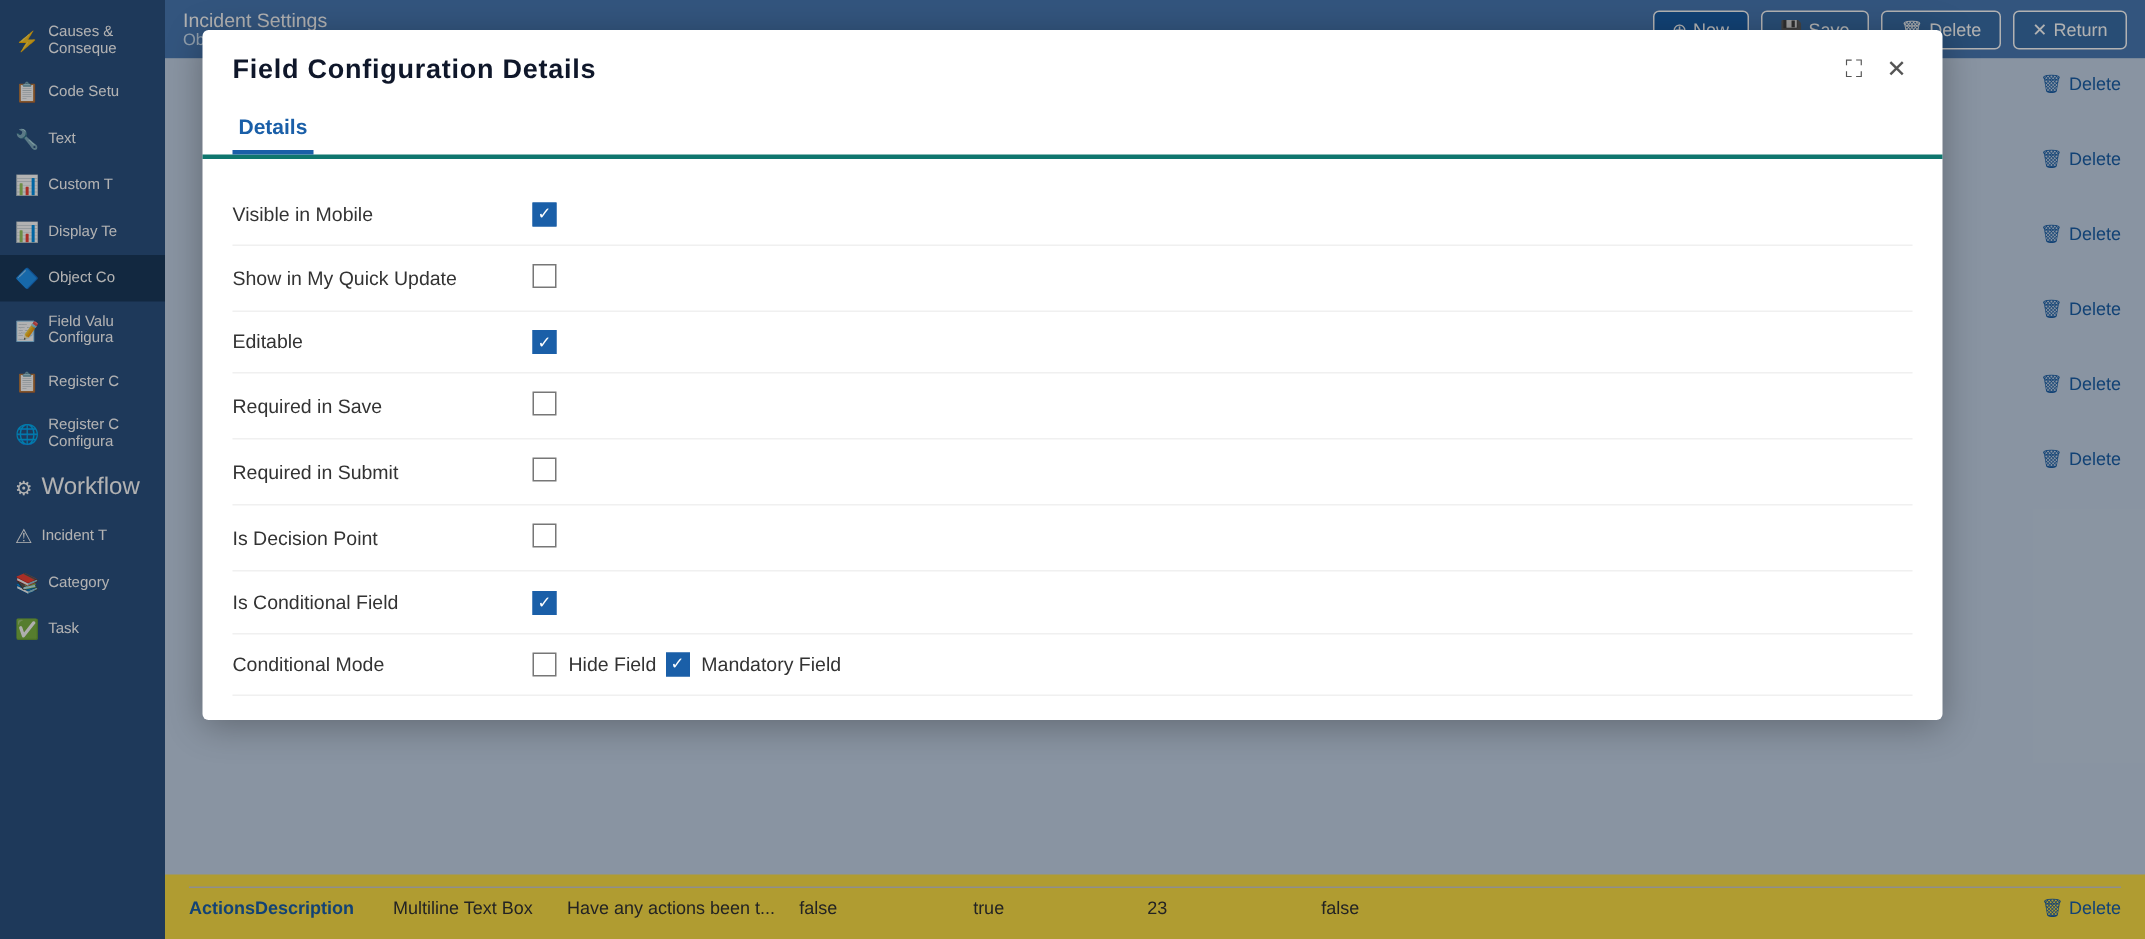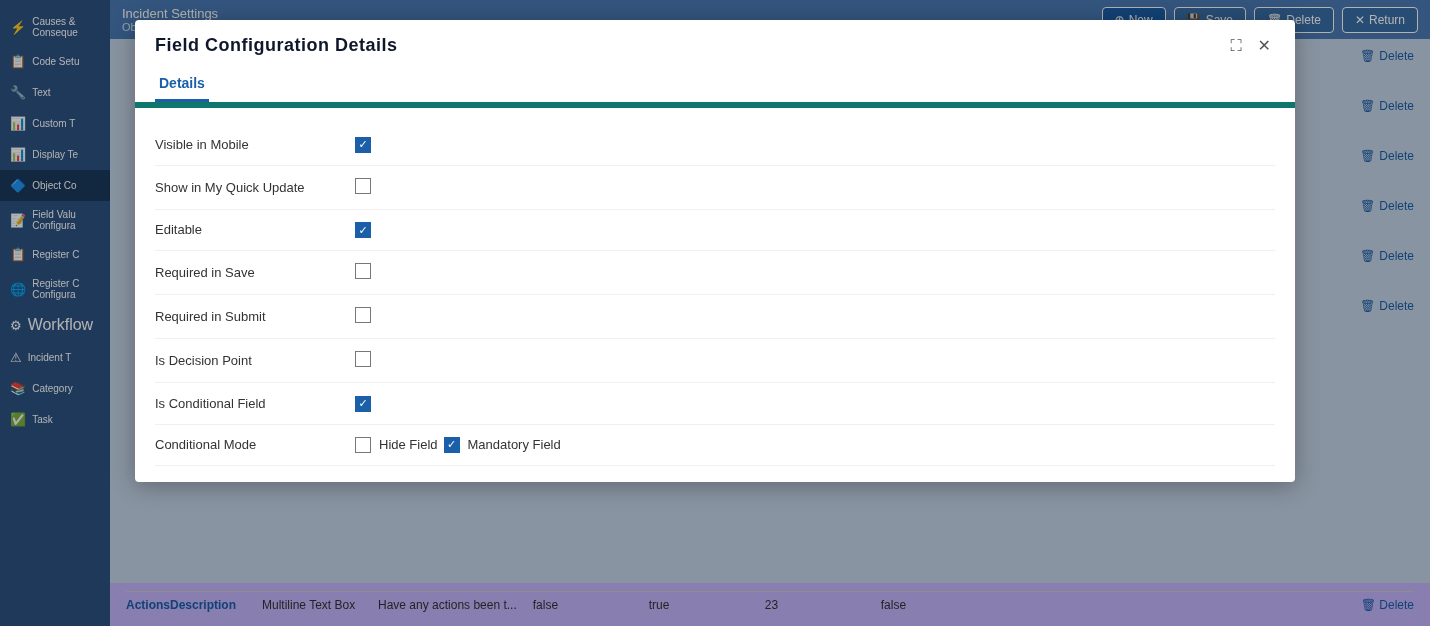--- a/index.html
+++ b/index.html
@@ -101,21 +101,21 @@
     
     .content-area {
       flex: 1;
       background: #c5d5e8;
       position: relative;
       overflow: hidden;
     }
 
     
     .bottom-table {
-      background: #c4b5fd;
+      background: #fde047;
       padding: 8px 16px;
       position: absolute;
       bottom: 0;
       left: 0;
       right: 0;
     }
     .table-row-data {
       display: flex;
       gap: 16px;
       font-size: 12px;
@@ -202,21 +202,21 @@
       border: none;
       cursor: pointer;
       font-size: 16px;
       color: #555;
       padding: 2px 4px;
     }
 
     
     .modal-tabs {
       padding: 0 20px;
-      border-bottom: 6px solid #0f766e;
+      border-bottom: 3px solid #0f766e;
       display: flex;
       margin-top: 10px;
       flex-shrink: 0;
     }
     .modal-tab {
       padding: 8px 4px;
       margin-right: 16px;
       font-size: 14px;
       cursor: pointer;
       color: #555;

